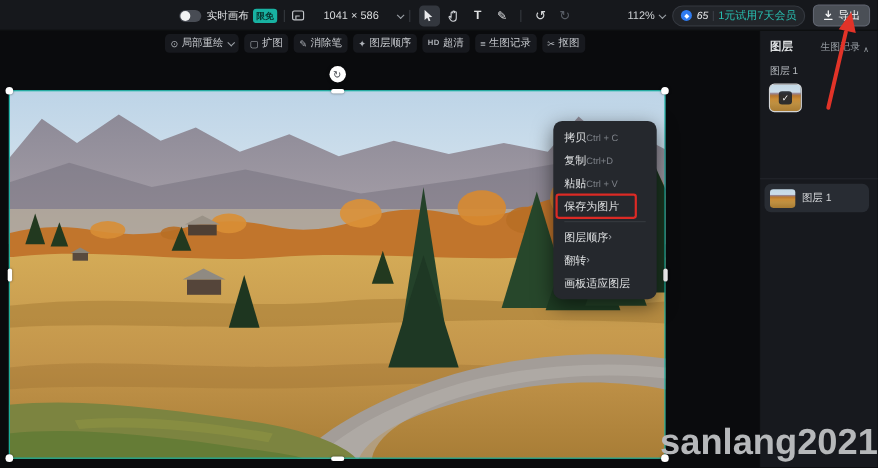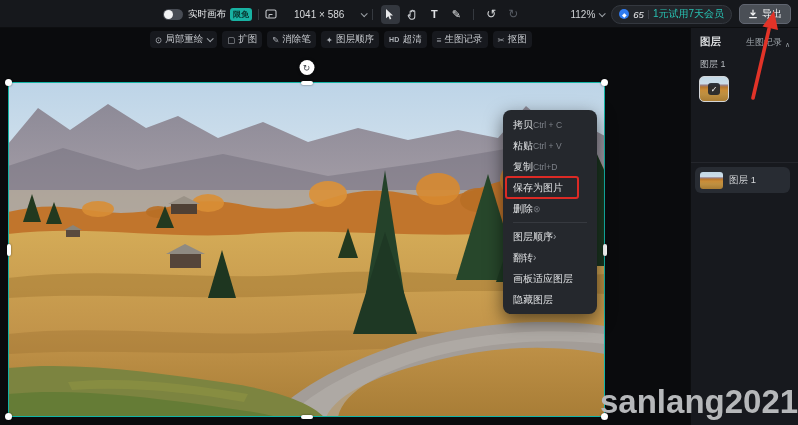--- a/index.html
+++ b/index.html
@@ -291,49 +291,42 @@
   <div class="h mv" style="left:-2.5px; top:50%; transform:translateY(-50%);"></div>
   <div class="h mv" style="right:-2.5px; top:50%; transform:translateY(-50%);"></div>
 </div>
 
 <div class="cmenu">
   <div class="cm-item">
     <span class="t">拷贝</span>
     <span class="sc">Ctrl + C</span>
   </div>
   <div class="cm-item">
+    <span class="t">复制</span>
+    <span class="sc">Ctrl+D</span>
+  </div>
+  <div class="cm-item">
     <span class="t">粘贴</span>
     <span class="sc">Ctrl + V</span>
   </div>
   <div class="cm-item">
-    <span class="t">复制</span>
-    <span class="sc">Ctrl+D</span>
-  </div>
-  <div class="cm-item">
     <span class="t">保存为图片</span>
     <div class="red-box"></div>
   </div>
-  <div class="cm-item">
-    <span class="t">删除</span>
-    <span class="del-ic">⊗</span>
-  </div>
   <div class="cm-div"></div>
   <div class="cm-item">
     <span class="t">图层顺序</span>
     <span class="sub">›</span>
   </div>
   <div class="cm-item">
     <span class="t">翻转</span>
     <span class="sub">›</span>
   </div>
   <div class="cm-item">
     <span class="t">画板适应图层</span>
-  </div>
-  <div class="cm-item">
-    <span class="t">隐藏图层</span>
   </div>
 </div>
 
 <div class="sidebar">
   <div class="sb-head">
     <span class="sb-title">图层</span>
     <span class="sb-hist">
       <span>生图记录</span>
       <span class="up">∧</span>
     </span>

